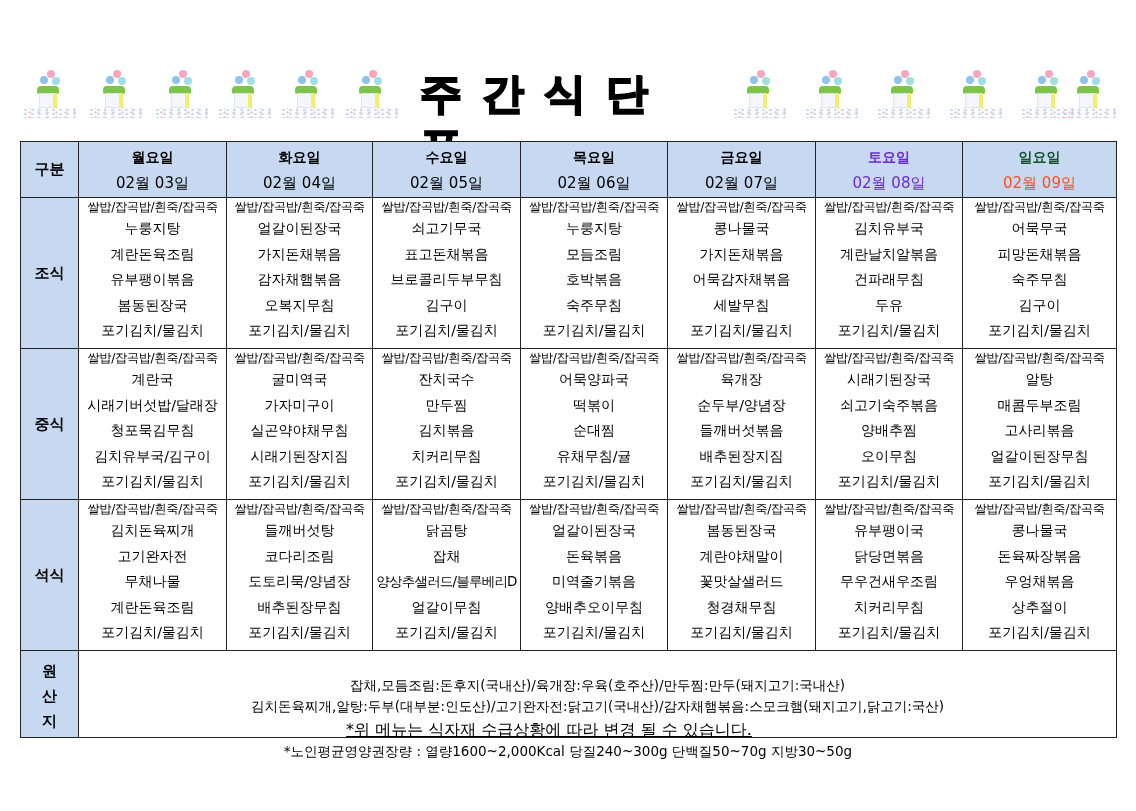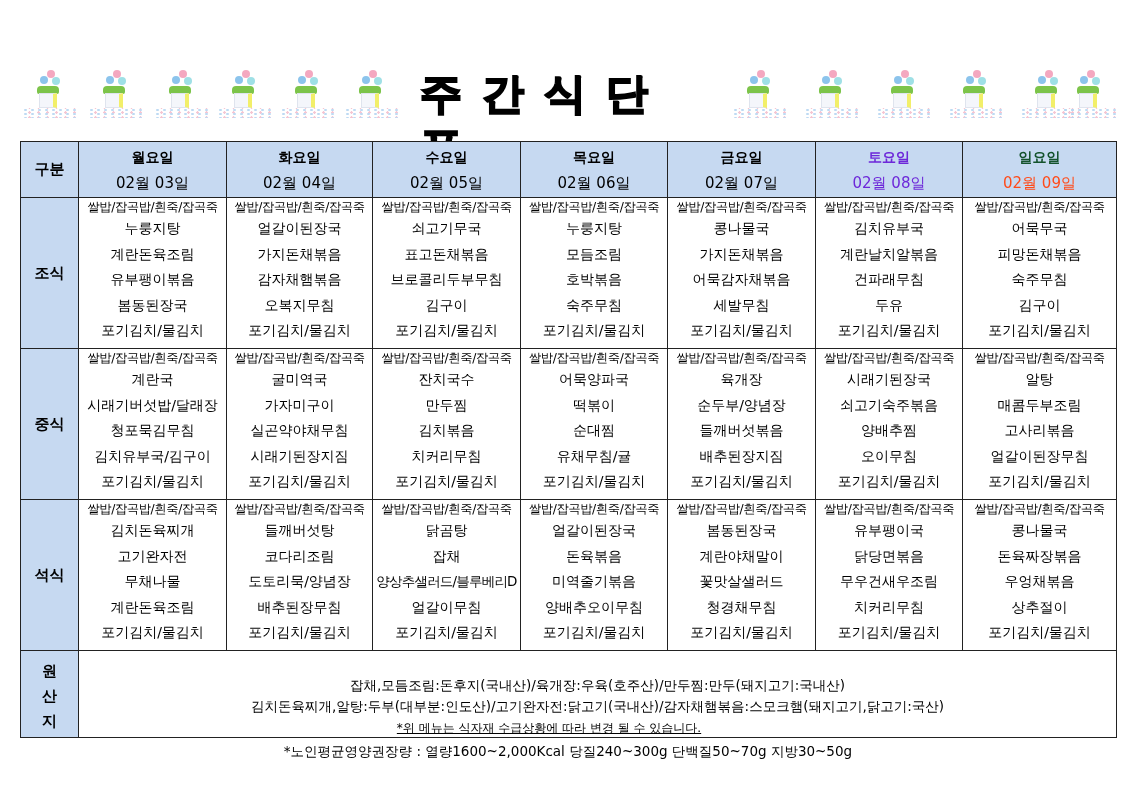--- a/index.html
+++ b/index.html
@@ -27,21 +27,21 @@
     .hdr.sun .day { color: #14532d; }
     .hdr.sun .date { color: #ff4b1a; }
     .label-cell { background: #c6d9f1; text-align: center; font-weight: bold; font-size: 15px; }
     .meal-cell { vertical-align: top; text-align: center; font-size: 14px; padding: 0; }
     .meal-cell .rice { font-size: 12.3px; line-height: 18px; white-space: nowrap; letter-spacing: -0.4px; }
     .meal-cell .item { line-height: 25.5px; white-space: nowrap; }
     .meal-cell .item.narrow { letter-spacing: -0.8px; font-size: 13.5px; }
     .origin-cell { text-align: center; font-size: 13.5px; line-height: 21px; padding-top: 4px; }
     .origin-label { line-height: 25px; padding-top: 4px; }
 
-    .notice { position: absolute; left: 0; top: 720px; width: 1098px; text-align: center; font-size: 12px; text-decoration: underline; }
+    .notice { position: absolute; left: 0; top: 720px; width: 1098px; text-align: center; font-size: 16px; text-decoration: underline; }
     .nutrition { position: absolute; left: 0; top: 743px; width: 1136px; text-align: center; font-size: 13.5px; }
   </style>
 </head>
 <body>
 
 <div class="header-strip">
   <div class="pot" style="left:0px">
       <span class="flower" style="left:27px;top:2px;background:#f4a8c0"></span>
       <span class="flower" style="left:20px;top:8px;background:#8cc4ec"></span>
       <span class="flower" style="left:32px;top:9px;background:#9fe0e6"></span>

